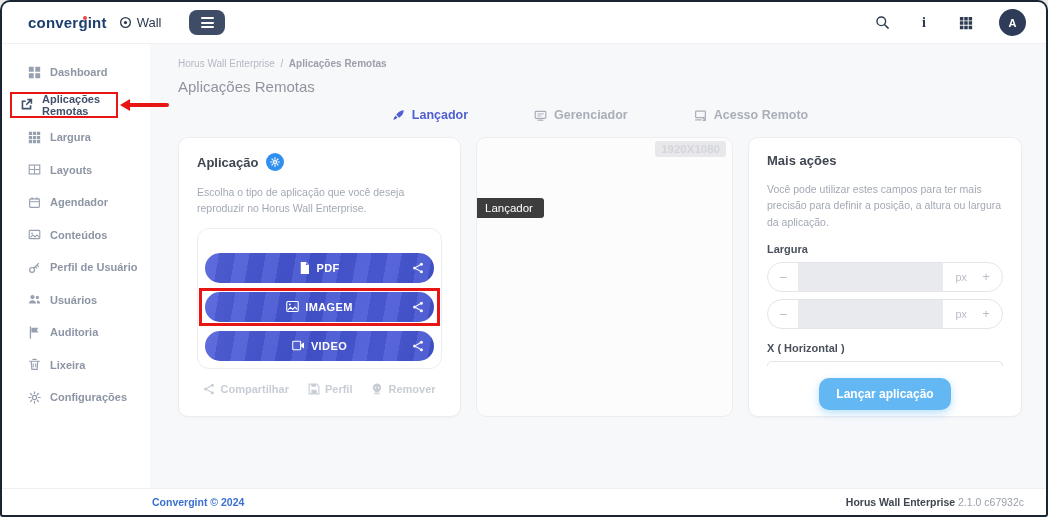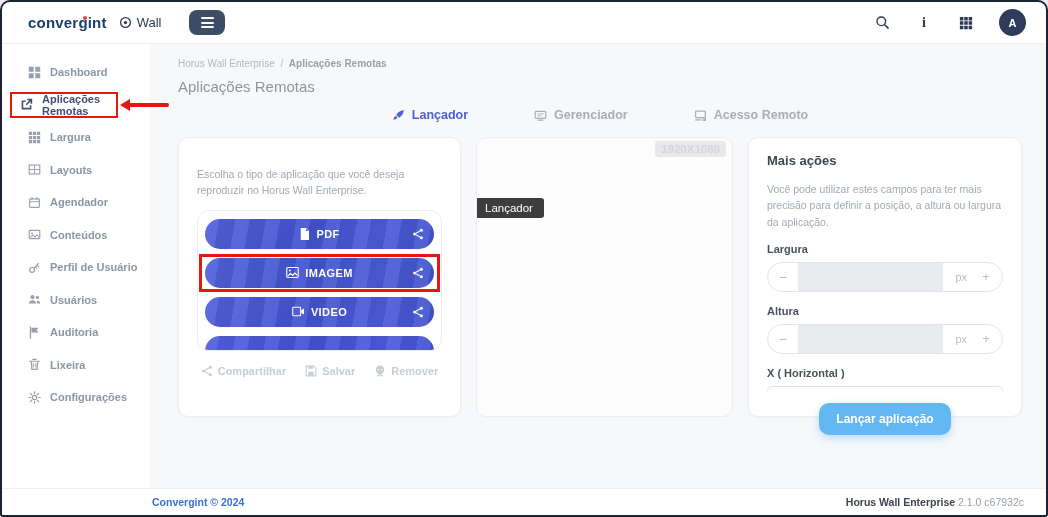--- a/index.html
+++ b/index.html
@@ -39,21 +39,21 @@
   .tab { display:flex; align-items:center; gap:7px; font-size:12.5px; font-weight:600; color:#a9aeb8; cursor:pointer; }
   .tab.active { color:#4f5fd2; }
   
   .cards { display:flex; gap:15px; height:280px; }
   .card { background:#fff; border:1px solid #ececf1; border-radius:10px; box-shadow:0 1px 3px rgba(30,40,60,.03); }
   .card-left { width:283px; padding:15px 18px; }
   .card-title-row { display:flex; align-items:center; gap:8px; }
   .card-title { font-size:13px; font-weight:700; color:#3f4651; }
   .gear-badge { width:18px; height:18px; border-radius:50%; background:#2f8fef; display:flex; align-items:center; justify-content:center; cursor:pointer; }
   .card-desc { margin-top:13px; font-size:10.5px; color:#a3a9b4; line-height:1.55; }
-  .type-list { margin-top:11px; border:1px solid #ededf1; border-radius:12px; height:141px; overflow:hidden; padding:8px 7px 0; }
+  .type-list { margin-top:11px; border:1px solid #ededf1; border-radius:12px; height:141px; overflow:hidden; padding:24px 7px 0; }
   .type-wrap { position:relative; margin-bottom:9px; }
   .type-btn { position:relative; height:30px; width:100%; border:none; border-radius:15px; display:flex; align-items:center; justify-content:center; gap:6px; color:#fff; font-size:11px; font-weight:700; letter-spacing:.4px; cursor:pointer; font-family:"Liberation Sans",sans-serif;
     background:linear-gradient(115deg,#5261da 0%,#4252ce 45%,#4c5bd8 75%,#4151cc 100%); }
   .type-btn::before { content:""; position:absolute; inset:0; border-radius:15px; background:repeating-linear-gradient(100deg, rgba(255,255,255,.07) 0 14px, rgba(0,0,0,.05) 14px 30px); }
   .type-btn > * { position:relative; }
   .share-mini { position:absolute; right:10px; top:9px; opacity:.95; }
   .type-wrap.highlight::after { content:""; position:absolute; left:-6px; right:-6px; top:-4px; bottom:-4px; border:3px solid #e81515; pointer-events:none; z-index:5; }
   .list-actions { margin-top:14px; display:flex; justify-content:center; gap:19px; }
   .la-item { display:flex; align-items:center; gap:5px; font-size:11px; font-weight:600; color:#c8cdd5; cursor:default; }
   
@@ -267,20 +267,29 @@
                 <path d="M10 10l4 4m0-3.2V14h-3.2" stroke="#a9aeb8" stroke-width="1.4" fill="none"></path>
               </svg>
             </span>
           <span>Acesso Remoto</span>
         </div>
       </div>
 
       <div class="cards">
 
         <div class="card card-left">
+          <div class="card-title-row">
+            <span class="card-title">Aplicação</span>
+            <span class="gear-badge">
+              <svg width="10" height="10" viewBox="0 0 16 16">
+                  <circle cx="8" cy="8" r="2.4" fill="none" stroke="#fff" stroke-width="2"></circle>
+                  <path d="M8 1v2.4M8 12.6V15M1 8h2.4M12.6 8H15M3.2 3.2l1.7 1.7M11.1 11.1l1.7 1.7M12.8 3.2l-1.7 1.7M4.9 11.1l-1.7 1.7" stroke="#fff" stroke-width="1.8" stroke-linecap="round"></path>
+                </svg>
+            </span>
+          </div>
           <div class="card-desc">Escolha o tipo de aplicação que você deseja reproduzir no Horus Wall Enterprise.</div>
 
           <div class="type-list">
             <div class="type-wrap">
               <button class="type-btn">
                 <span>
                     <svg width="11" height="12" viewBox="0 0 14 16" fill="#fff">
                       <path d="M2 0h7l4 4v12H2zm7 1v3h3z"></path>
                     </svg>
                   </span>
@@ -352,21 +361,21 @@
               <span>Compartilhar</span>
             </span>
             <span class="la-item">
               <span>
                   <svg width="12" height="12" viewBox="0 0 16 16">
                     <path d="M1.5 1.5h10l3 3v10h-13z" fill="none" stroke="#c8cdd5" stroke-width="1.5"></path>
                     <rect x="4.5" y="9" width="7" height="5" fill="#c8cdd5"></rect>
                     <rect x="4.5" y="1.5" width="6" height="3.5" fill="#c8cdd5"></rect>
                   </svg>
                 </span>
-              <span>Salvar</span>
+              <span>Perfil</span>
             </span>
             <span class="la-item">
               <span>
                   <svg width="12" height="12" viewBox="0 0 16 16" fill="#c8cdd5">
                     <path d="M8 .8A5.6 5.6 0 0 0 2.4 6.4c0 2 1 3.5 2.6 4.3v2.1h6v-2.1c1.6-.8 2.6-2.3 2.6-4.3A5.6 5.6 0 0 0 8 .8z"></path>
                     <circle cx="5.9" cy="6.3" r="1.1" fill="#fff"></circle>
                     <circle cx="10.1" cy="6.3" r="1.1" fill="#fff"></circle>
                     <path d="M4.5 14.2h7" stroke="#c8cdd5" stroke-width="1.4" stroke-linecap="round"></path>
                   </svg>
                 </span>
@@ -385,21 +394,20 @@
           <div class="card-desc">Você pode utilizar estes campos para ter mais precisão para definir a posição, a altura ou largura da aplicação.</div>
 
           <div class="field-label">Largura</div>
           <div class="stepper">
             <span class="step-minus">−</span>
             <span class="step-fill"></span>
             <span class="step-unit">px</span>
             <span class="step-plus">+</span>
           </div>
 
-          <div class="field-label">Altura</div>
           <div class="stepper">
             <span class="step-minus">−</span>
             <span class="step-fill"></span>
             <span class="step-unit">px</span>
             <span class="step-plus">+</span>
           </div>
 
           <div class="field-label">X ( Horizontal )</div>
           <div class="stepper-clip"></div>
 

